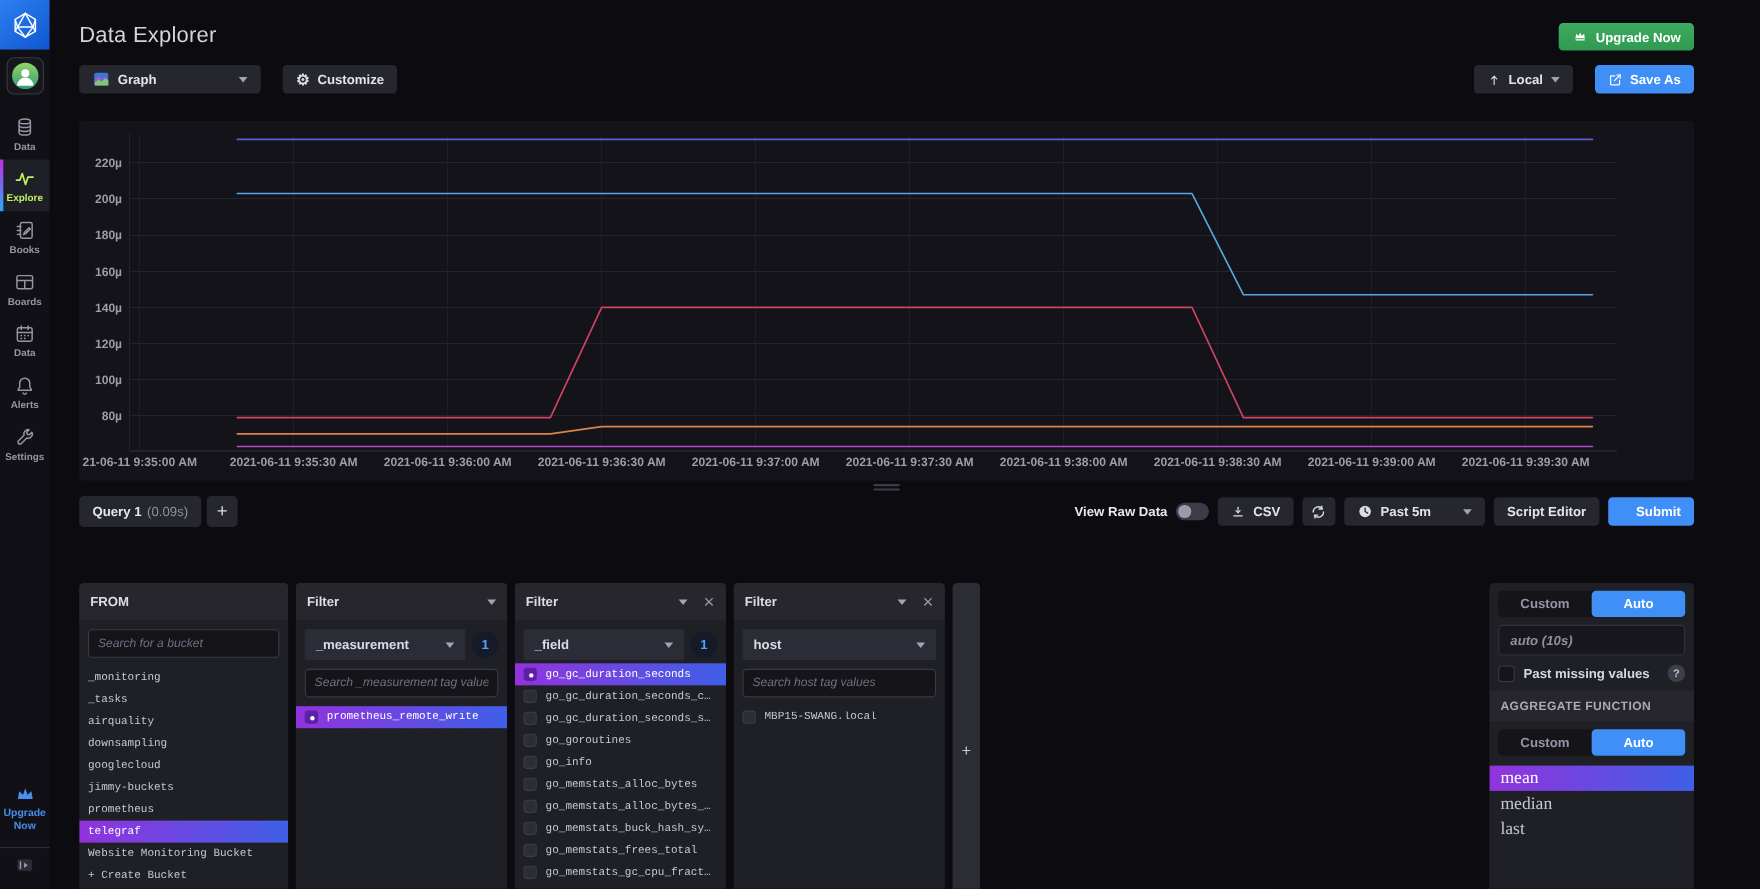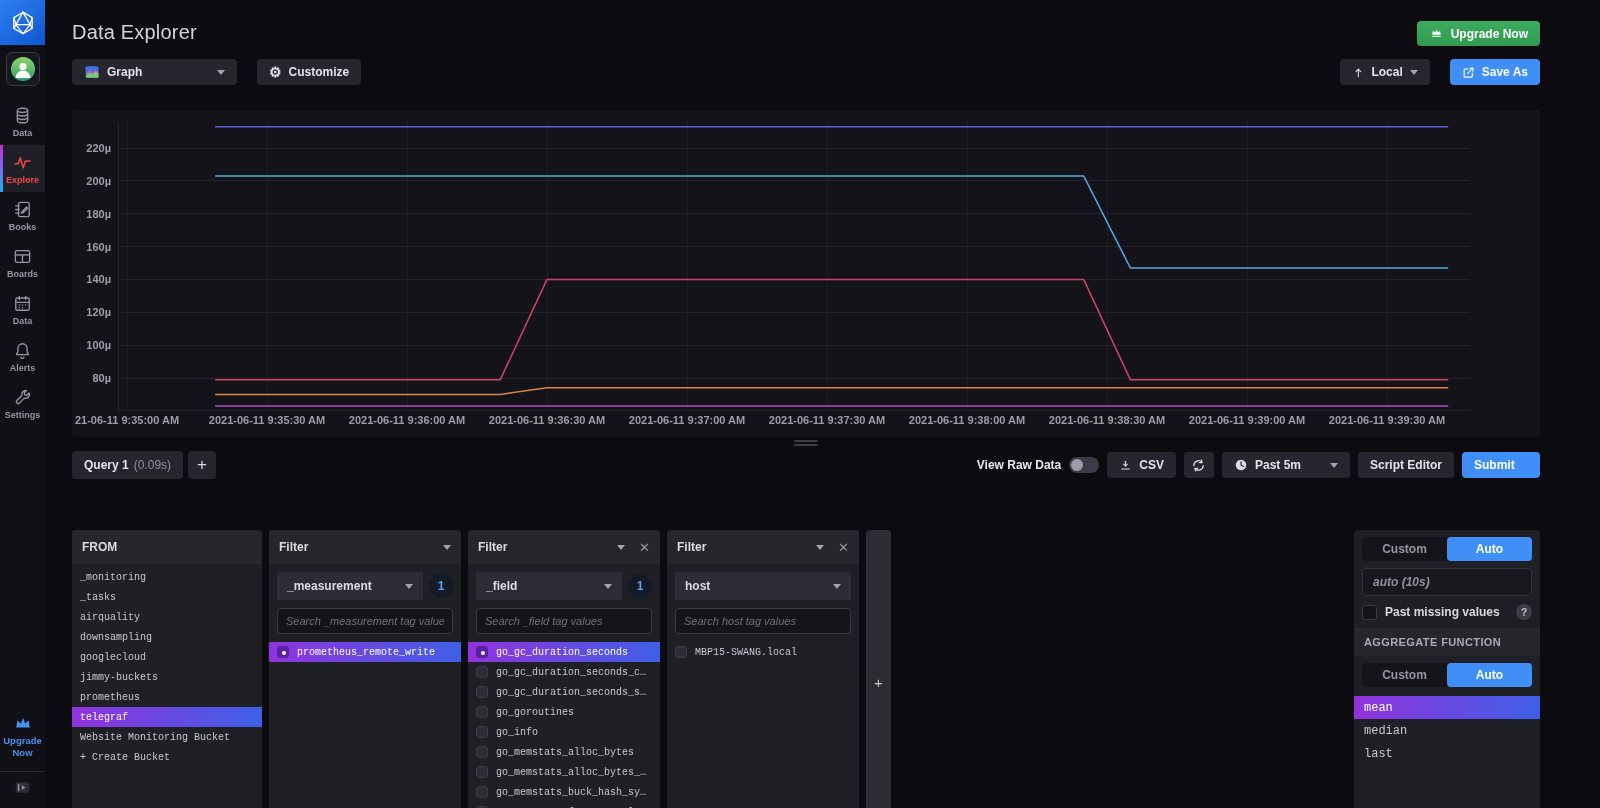--- a/index.html
+++ b/index.html
@@ -15,21 +15,21 @@
   .logo { width:45px; height:45px; flex:0 0 45px; background:linear-gradient(140deg,#2f7ef2,#0e57cf);
     display:flex; align-items:center; justify-content:center; cursor:pointer; }
   .avatar-btn { margin-top:7px; width:34px; height:34px; border:1px solid #3a3a46; border-radius:7px;
     background:#17171e; display:flex; align-items:center; justify-content:center; cursor:pointer; }
   .avatar-circle { width:24px; height:24px; border-radius:50%;
     background:linear-gradient(180deg,#93d36c,#2f9e72); position:relative; overflow:hidden; }
   .nav { margin-top:12px; width:100%; display:flex; flex-direction:column; }
   .nav-item { width:100%; padding:8px 0 7px; display:flex; flex-direction:column; align-items:center; gap:3px;
     color:#9496a5; cursor:pointer; position:relative; }
   .nav-item .nav-label { font-size:9px; font-weight:700; }
-  .nav-item.active { background:#1f1f28; color:#ef4444; }
+  .nav-item.active { background:#1f1f28; color:#bef264; }
   .nav-item.active::before { content:""; position:absolute; left:0; top:0; bottom:0; width:3px;
     background:linear-gradient(180deg,#c32ee0,#22adf6); }
   .nav-icon svg { width:19px; height:19px; display:block; }
   .sidebar-bottom { margin-top:auto; width:100%; display:flex; flex-direction:column; align-items:center; }
   .upgrade-side { color:#4591ed; display:flex; flex-direction:column; align-items:center; gap:2px;
     font-size:9.5px; font-weight:700; text-align:center; cursor:pointer; padding-bottom:12px; line-height:1.25; }
   .side-divider { width:100%; height:1px; background:#2e2e38; }
   .expand-btn { padding:7px 0 8px; cursor:pointer; }
   
   .main { position:absolute; left:45px; top:0; width:1555px; height:808px; }
@@ -111,21 +111,21 @@
   .toggle-pair .opt { flex:1; display:flex; align-items:center; justify-content:center; font-weight:700;
     font-size:12px; color:#9496a5; cursor:pointer; }
   .toggle-pair .opt.on { background:#3f8ff7; color:#fff; border-radius:4px; }
   .value-box { margin:0 8px 8px; height:28px; border:1px solid #33333e; background:#17171d; border-radius:4px;
     display:flex; align-items:center; padding:0 10px; color:#8e90a0; font-style:italic; font-weight:600; font-size:12px; }
   .fill-row { display:flex; align-items:center; gap:8px; padding:0 8px 8px; font-weight:700;
     color:#d8dae0; font-size:12px; }
   .fill-cb { width:15px; height:15px; border-radius:3px; background:#141419; border:1px solid #3a3a46; cursor:pointer; }
   .help { margin-left:auto; width:16px; height:16px; border-radius:50%; background:#3e3e4a; color:#c2c4ce;
     display:flex; align-items:center; justify-content:center; font-size:10px; font-weight:700; cursor:pointer; }
-  .func-list { font-family:Liberation Mono, monospace; font-size:12px; color:#c6c8d2; padding:2px 0; }
+  .func-list { font-family:Liberation Serif, serif; font-size:16px; color:#c6c8d2; padding:2px 0; }
   .func-item { height:23px; display:flex; align-items:center; padding:0 10px; cursor:pointer; }
   .func-item.selected { background:linear-gradient(90deg,#9233dd,#3f5fe6); color:#fff; }
   .gear { font-size:14px; line-height:1; color:#dcdde4; }
 </style>
 </head>
 <body>
 
 <aside class="sidebar">
   <div class="logo">
     <svg viewBox="0 0 24 24" width="26" height="26" fill="none" stroke="#ffffff" stroke-width="1.2">
@@ -369,31 +369,34 @@
         <svg viewBox="0 0 24 24" width="14" height="14">
           <circle cx="12" cy="12" r="9" fill="#dcdde4"></circle>
           <path d="M12 6.5V12l4 2.5" stroke="#26262e" stroke-width="2" fill="none" stroke-linecap="round"></path>
         </svg>
         <span>Past 5m</span>
         <span class="caret" style="margin-left:auto"></span>
       </div>
       <div class="btn">
         <span>Script Editor</span>
       </div>
-      <div class="btn btn-blue" style="width:78px; justify-content:flex-start">
+      <div class="btn btn-blue" style="width:78px; justify-content:flex-end">
         <span>Submit</span>
       </div>
     </div>
   </div>
 
   <div class="builder">
 
     <div class="panel panel-from">
       <div class="panel-header">
         <span>FROM</span>
+      </div>
+      <div class="search-wrap">
+        <input class="search" type="text" placeholder="Search for a bucket" style="">
       </div>
       <div class="list" id="bucket-list">
           <div class="list-item">
             <span class="li-label">_monitoring</span>
           </div>
           <div class="list-item">
             <span class="li-label">_tasks</span>
           </div>
           <div class="list-item">
             <span class="li-label">airquality</span>
@@ -449,21 +452,20 @@
             <span class="caret"></span>
             <span class="close-x">✕</span>
           </div>
           <div class="select-row">
             <div class="select">
               <span>_field</span>
               <span class="caret"></span>
             </div>
             <div class="badge">1</div>
           </div>
-          <div class="search-wrap"><input class="search" type="text" placeholder="Search _field tag values" style=""></div>
           <div class="list">
             <div class="list-item selected">
               <span class="cb checked"></span>
               <span class="li-label">go_gc_duration_seconds</span>
             </div>
             <div class="list-item">
               <span class="cb"></span>
               <span class="li-label">go_gc_duration_seconds_co…</span>
             </div>
             <div class="list-item">

